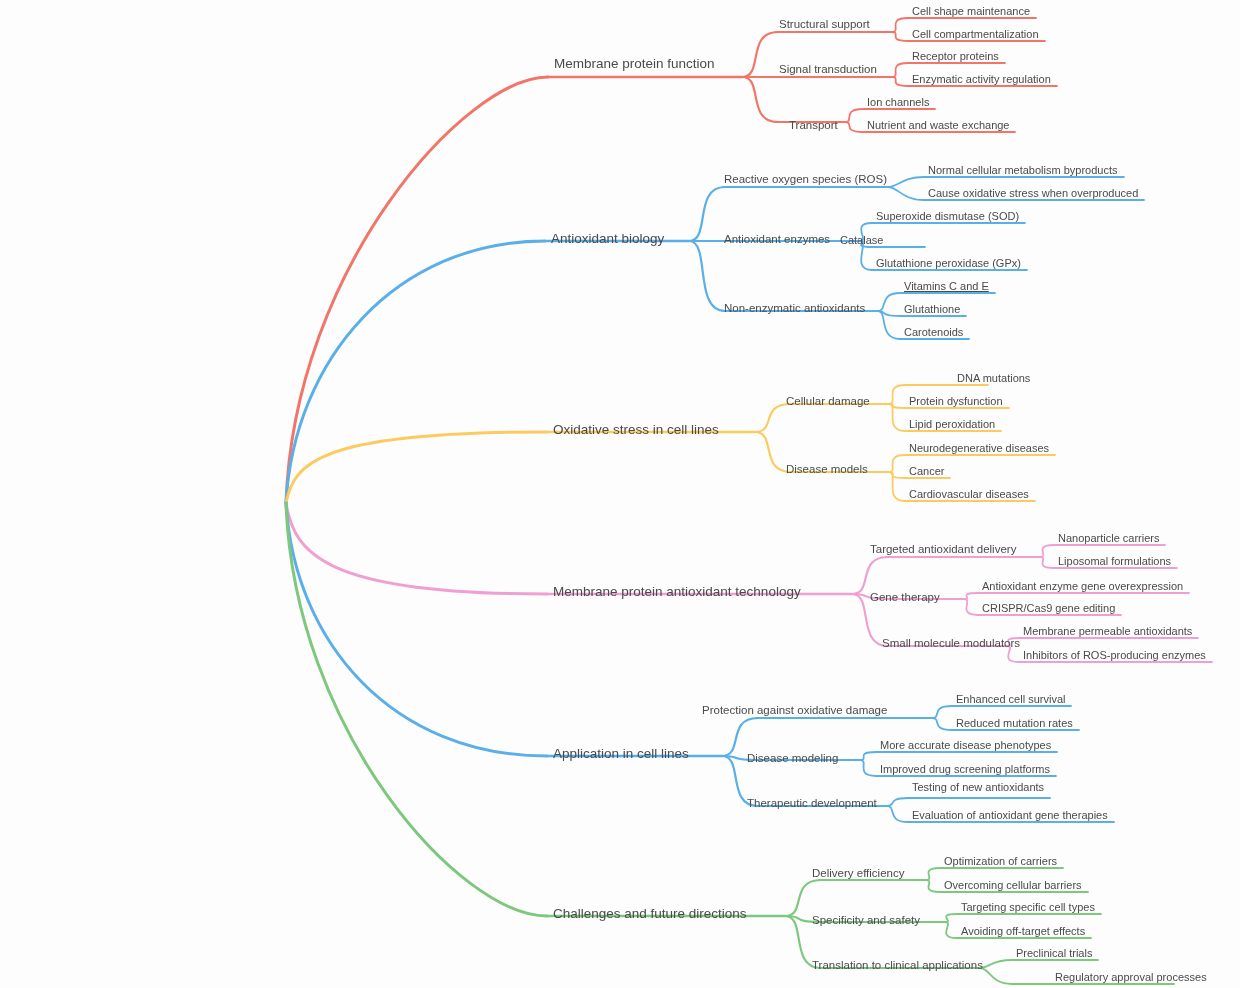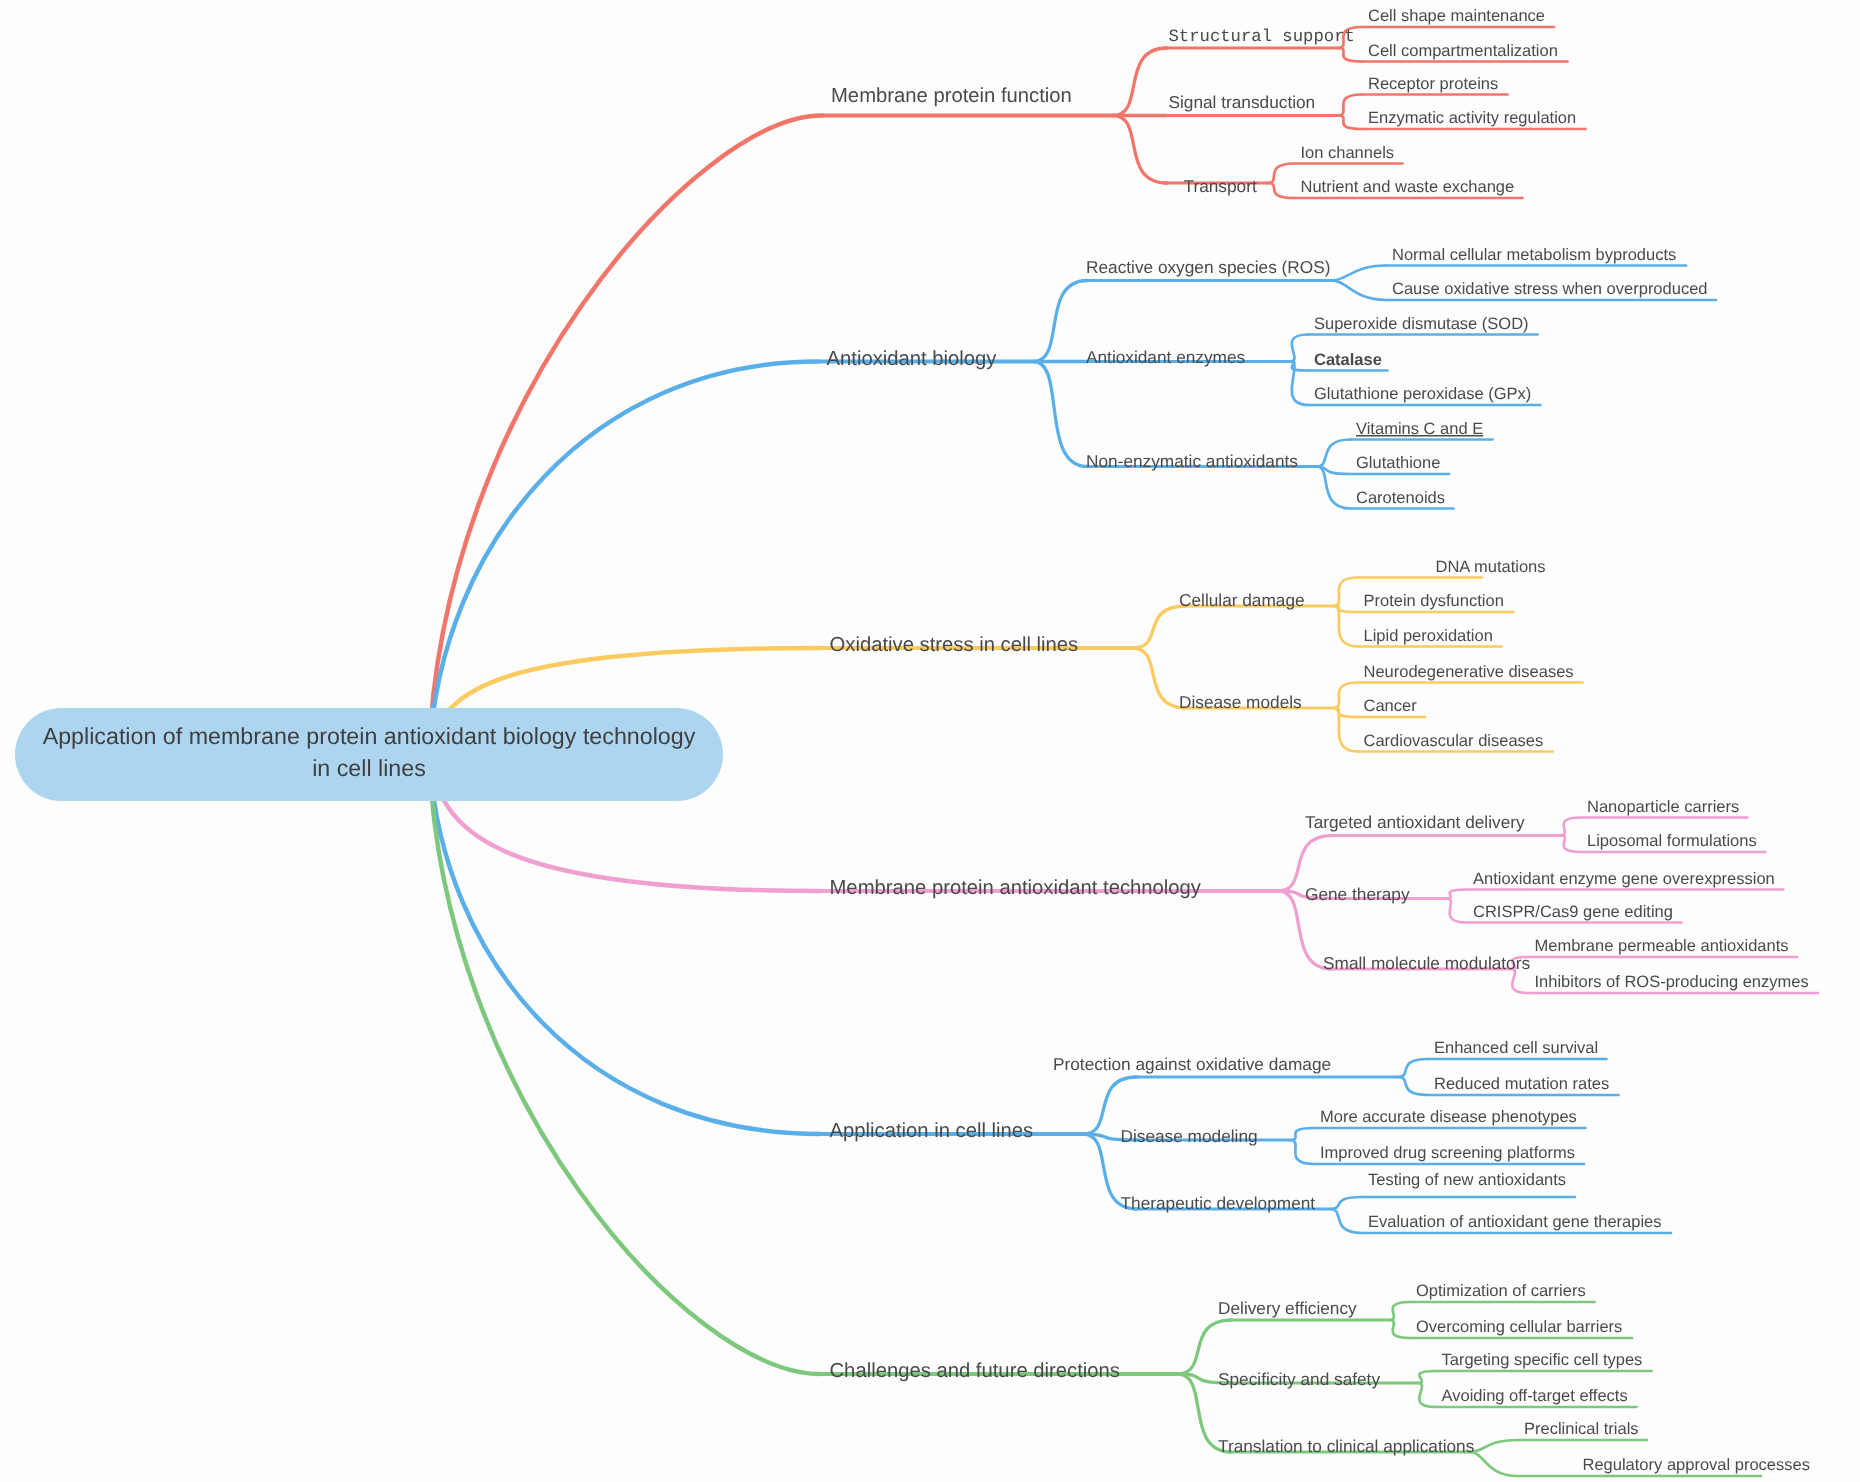--- a/index.html
+++ b/index.html
@@ -192,42 +192,39 @@
         <path d="M 957 938 L 1091 938" stroke="#7dc87d" stroke-width="1.8" fill="none"></path>
         <path d="M 785 916 C 807 916 789 968 821 968" stroke="#7dc87d" stroke-width="2.2" fill="none"></path>
         <path d="M 819 968 L 980 968" stroke="#7dc87d" stroke-width="2" fill="none"></path>
         <path d="M 980 968 C 990 968 990 960 1012 960" stroke="#7dc87d" stroke-width="1.8" fill="none"></path>
         <path d="M 1012 960 L 1098 960" stroke="#7dc87d" stroke-width="1.8" fill="none"></path>
         <path d="M 980 968 C 990 968 990 984 1012 984" stroke="#7dc87d" stroke-width="1.8" fill="none"></path>
         <path d="M 1012 984 L 1174 984" stroke="#7dc87d" stroke-width="1.8" fill="none"></path>
       </g>
   </svg>
 
-  <div class="root-node">
-    <span>Application of membrane protein antioxidant biology technology in cell lines</span>
-  </div>
 
   <div id="labels">
       <div class="node-label lvl1" style="left: 554px; top: 57px;">Membrane protein function</div>
-      <div class="node-label lvl2" style="left: 779px; top: 19px; font-family: Liberation Mono, monospace;">Structural support</div>
+      <div class="node-label lvl2" style="left: 779px; top: 19px;">Structural support</div>
       <div class="node-label lvl3" style="left: 912px; top: 6px;">Cell shape maintenance</div>
       <div class="node-label lvl3" style="left: 912px; top: 29px;">Cell compartmentalization</div>
       <div class="node-label lvl2" style="left: 779px; top: 64px;">Signal transduction</div>
       <div class="node-label lvl3" style="left: 912px; top: 51px;">Receptor proteins</div>
       <div class="node-label lvl3" style="left: 912px; top: 74px;">Enzymatic activity regulation</div>
       <div class="node-label lvl2" style="left: 779px; top: 120px; margin-left: 10px;">Transport</div>
       <div class="node-label lvl3" style="left: 867px; top: 97px;">Ion channels</div>
       <div class="node-label lvl3" style="left: 867px; top: 120px;">Nutrient and waste exchange</div>
       <div class="node-label lvl1" style="left: 551px; top: 232px;">Antioxidant biology</div>
       <div class="node-label lvl2" style="left: 724px; top: 174px;">Reactive oxygen species (ROS)</div>
       <div class="node-label lvl3" style="left: 928px; top: 165px;">Normal cellular metabolism byproducts</div>
       <div class="node-label lvl3" style="left: 928px; top: 188px;">Cause oxidative stress when overproduced</div>
       <div class="node-label lvl2" style="left: 724px; top: 234px;">Antioxidant enzymes</div>
       <div class="node-label lvl3" style="left: 876px; top: 211px;">Superoxide dismutase (SOD)</div>
-      <div class="node-label lvl3" style="left: 876px; top: 235px; font-weight: bold;">Catalase</div>
+      <div class="node-label lvl3" style="left: 840px; top: 235px;">Catalase</div>
       <div class="node-label lvl3" style="left: 876px; top: 258px;">Glutathione peroxidase (GPx)</div>
       <div class="node-label lvl2" style="left: 724px; top: 303px;">Non-enzymatic antioxidants</div>
       <div class="node-label lvl3" style="left: 904px; top: 281px; text-decoration: underline;">Vitamins C and E</div>
       <div class="node-label lvl3" style="left: 904px; top: 304px;">Glutathione</div>
       <div class="node-label lvl3" style="left: 904px; top: 327px;">Carotenoids</div>
       <div class="node-label lvl1" style="left: 553px; top: 423px;">Oxidative stress in cell lines</div>
       <div class="node-label lvl2" style="left: 786px; top: 396px;">Cellular damage</div>
       <div class="node-label lvl3" style="left: 909px; top: 373px; margin-left: 48px;">DNA mutations</div>
       <div class="node-label lvl3" style="left: 909px; top: 396px;">Protein dysfunction</div>
       <div class="node-label lvl3" style="left: 909px; top: 419px;">Lipid peroxidation</div>

